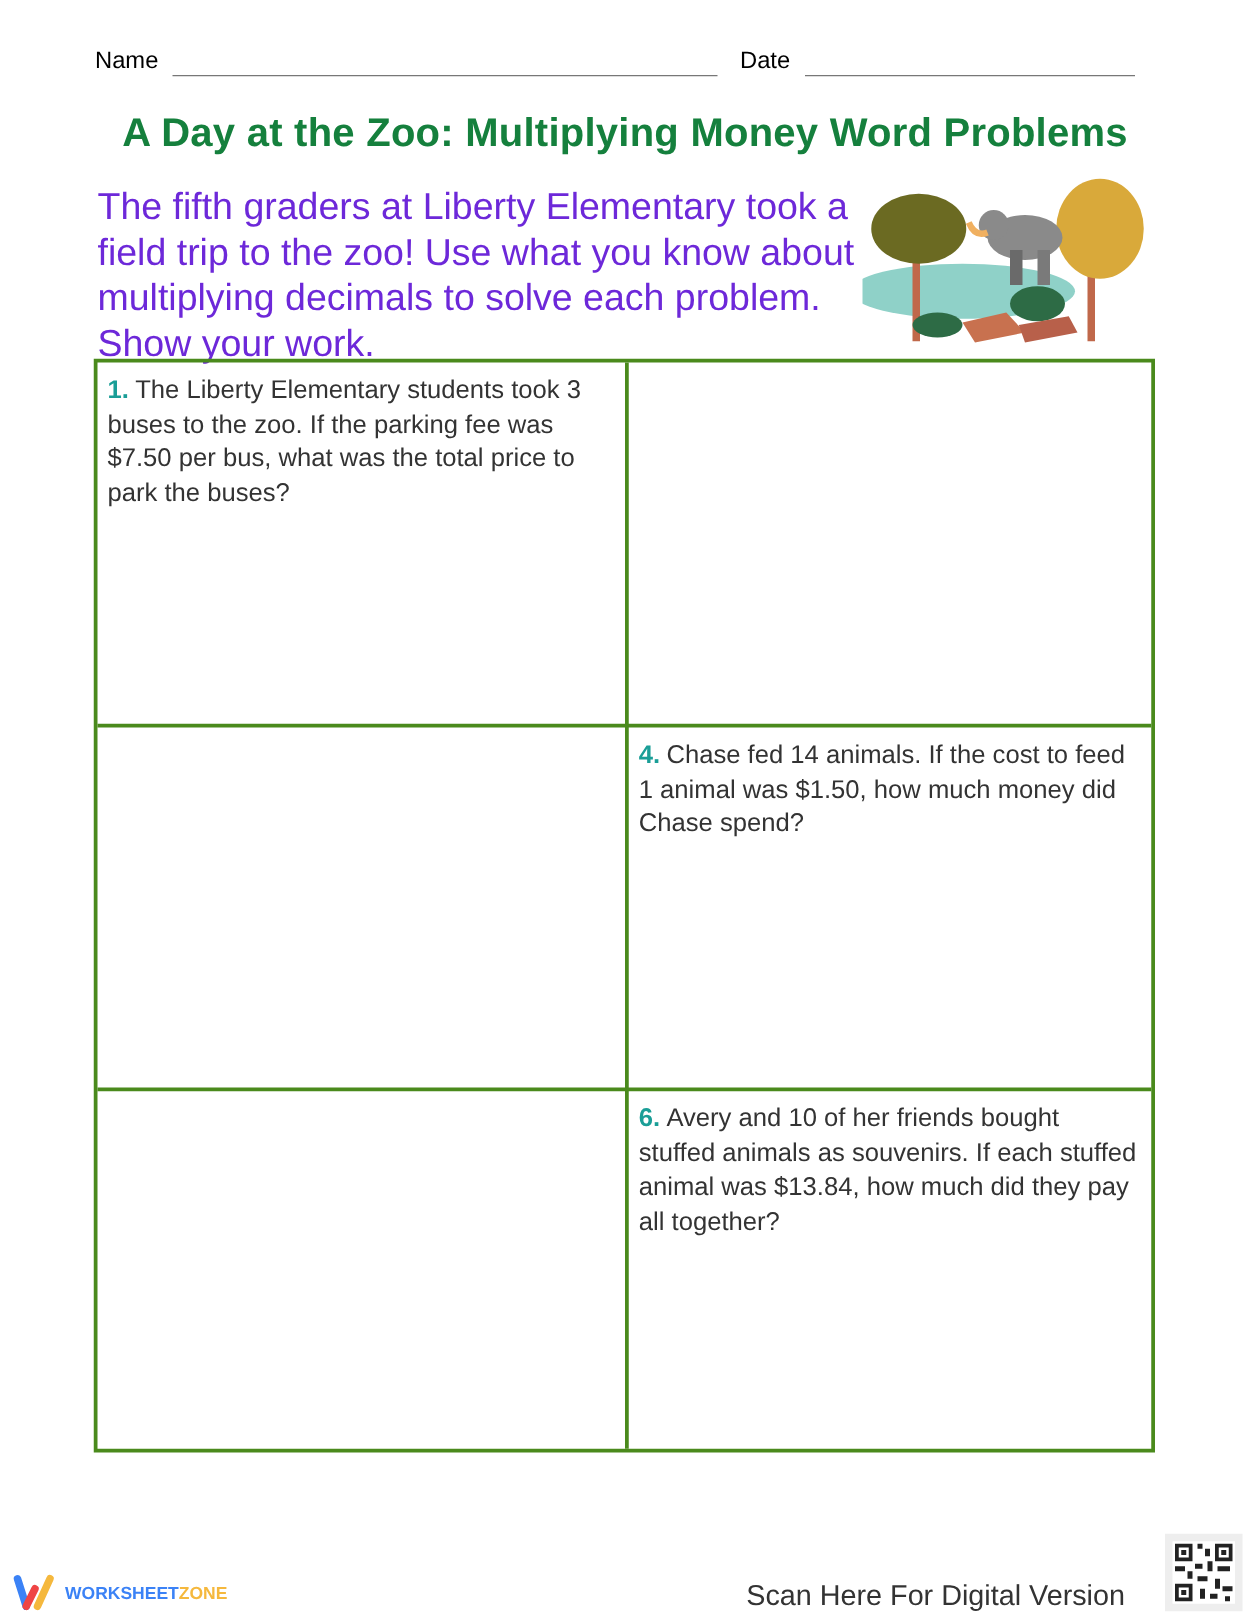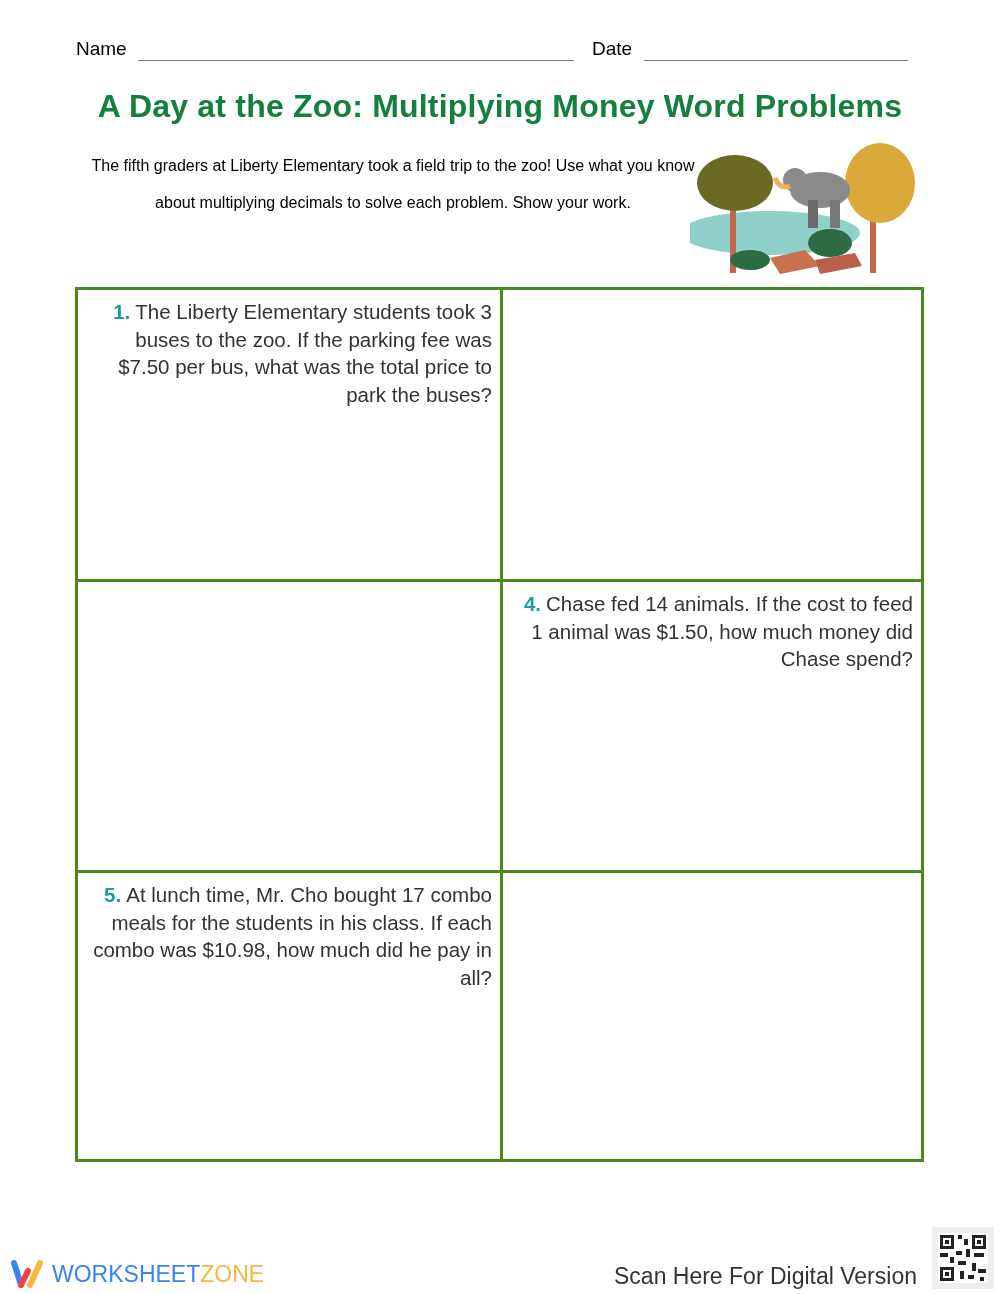--- a/index.html
+++ b/index.html
@@ -6,36 +6,36 @@
     body { width: 1000px; height: 1294px; position: relative; overflow: hidden;
            font-family: "DejaVu Sans", sans-serif; color: #333; }
     .name-row { position: absolute; top: 38px; left: 76px; width: 840px; height: 28px;
                 font-size: 19px; color: #000000; font-family: "Liberation Sans", sans-serif; }
     .name-row .lbl { position: absolute; top: 0; }
     .name-row .line { position: absolute; top: 22px; border-bottom: 1.5px solid #777; }
     .title { position: absolute; top: 88px; left: 0; width: 1000px; text-align: center;
              font-family: "Liberation Sans", sans-serif; font-weight: bold;
              font-size: 32px; color: #15803d; letter-spacing: 0.2px; }
     .intro { position: absolute; top: 148px; left: 78px; width: 630px;
-             font-family: "Liberation Sans", sans-serif; font-size: 16px;
-             line-height: 36.5px; color: #000000; text-align: center; }
+             font-family: "Liberation Sans", sans-serif; font-size: 30px;
+             line-height: 36.5px; color: #6d28d9; }
     .illus { position: absolute; top: 138px; left: 690px; width: 240px; height: 140px; }
     .grid { position: absolute; top: 287px; left: 75px; width: 849px; height: 875px;
             border: 3px solid #4a8a1c; box-sizing: border-box; }
     .cell { position: absolute; box-sizing: border-box; padding: 8px 8px 0 8px;
             font-family: "Liberation Sans", sans-serif; font-size: 20.5px;
-            line-height: 27.5px; color: #333; text-align: right; }
+            line-height: 27.5px; color: #333; }
     .num { color: #1a9e97; font-weight: bold; margin-right: 5px; }
     .vdiv { position: absolute; top: 0; left: 422px; width: 3px; height: 100%; background: #4a8a1c; }
     .hdiv { position: absolute; left: 0; width: 100%; height: 3px; background: #4a8a1c; }
     .logo { position: absolute; top: 1259px; left: 10px; height: 30px; display: flex; align-items: center; }
-    .logo-text { font-family: "Liberation Sans", sans-serif; font-weight: normal; font-size: 23px; margin-left: 6px; }
+    .logo-text { font-family: "Liberation Sans", sans-serif; font-weight: bold; font-size: 14px; margin-left: 6px; }
     .logo-text .w { color: #3b82f6; }
     .logo-text .z { color: #f5b83d; }
-    .scan { position: absolute; top: 1263px; left: 614px; font-family: "Liberation Sans", sans-serif;
+    .scan { position: absolute; top: 1263px; left: 597px; font-family: "Liberation Sans", sans-serif;
             font-size: 23px; color: #333; }
     .qr { position: absolute; top: 1227px; left: 932px; width: 62px; height: 62px; background: #eee; }
   </style>
 </head>
 <body>
 
 <div class="name-row">
   <span class="lbl" style="left:0">Name</span>
   <span class="line" style="left:62px;width:436px"></span>
   <span class="lbl" style="left:516px">Date</span>
@@ -69,22 +69,22 @@
   <div class="vdiv"></div>
   <div class="hdiv" style="top:289px"></div>
   <div class="hdiv" style="top:580px"></div>
 
   <div class="cell" style="top:0;left:0;width:422px;height:289px">
     <span class="num">1.</span><span>The Liberty Elementary students took 3 buses to the zoo. If the parking fee was $7.50 per bus, what was the total price to park the buses?</span>
   </div>
   <div class="cell" style="top:292px;left:425px;width:418px;height:288px">
     <span class="num">4.</span><span>Chase fed 14 animals. If the cost to feed 1 animal was $1.50, how much money did Chase spend?</span>
   </div>
-  <div class="cell" style="top:583px;left:0;width:422px;height:286px">
-    <span class="num">5.</span><span>At lunch time, Mr. Cho bought 17 combo meals for the students in his class. If each combo was $10.98, how much did he pay in all?</span>
+  <div class="cell" style="top:583px;left:425px;width:418px;height:286px">
+    <span class="num">6.</span><span>Avery and 10 of her friends bought stuffed animals as souvenirs. If each stuffed animal was $13.84, how much did they pay all together?</span>
   </div>
 </div>
 
 <div class="logo">
   <svg width="36" height="30" viewBox="0 0 36 30">
     <line x1="4" y1="4" x2="11" y2="26" stroke="#3b82f6" stroke-width="6" stroke-linecap="round"></line>
     <line x1="11" y1="26" x2="18" y2="12" stroke="#ef4444" stroke-width="6" stroke-linecap="round"></line>
     <line x1="20" y1="26" x2="30" y2="4" stroke="#f5b83d" stroke-width="6" stroke-linecap="round"></line>
   </svg>
   <span class="logo-text">

